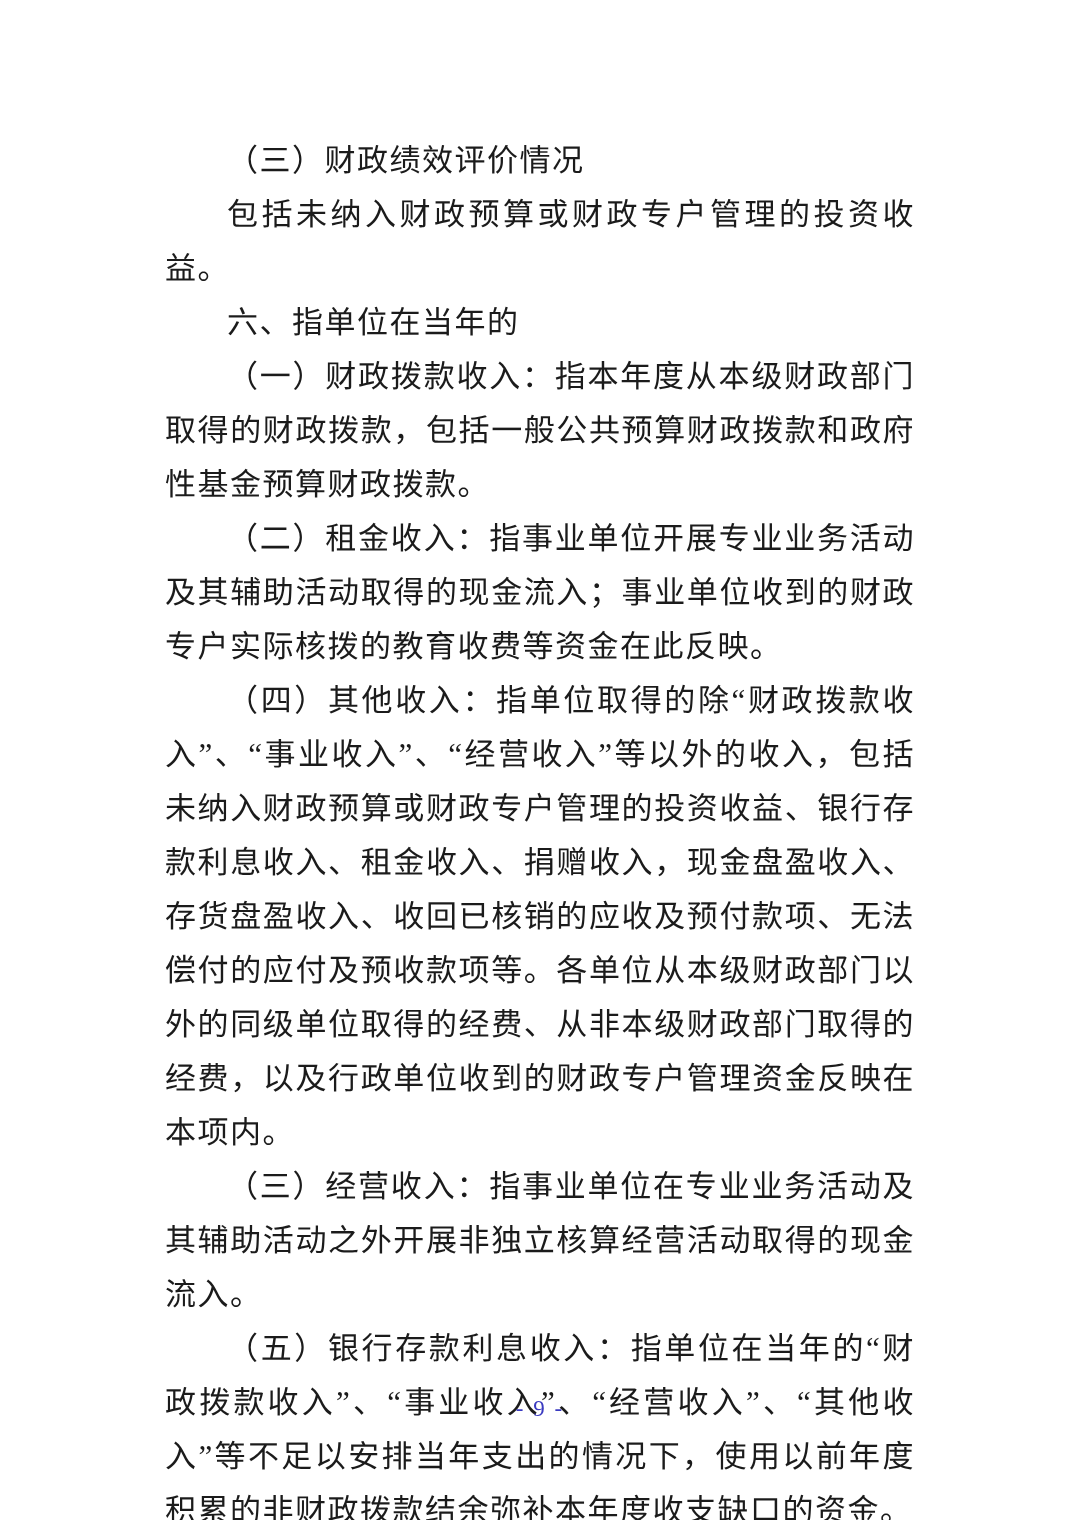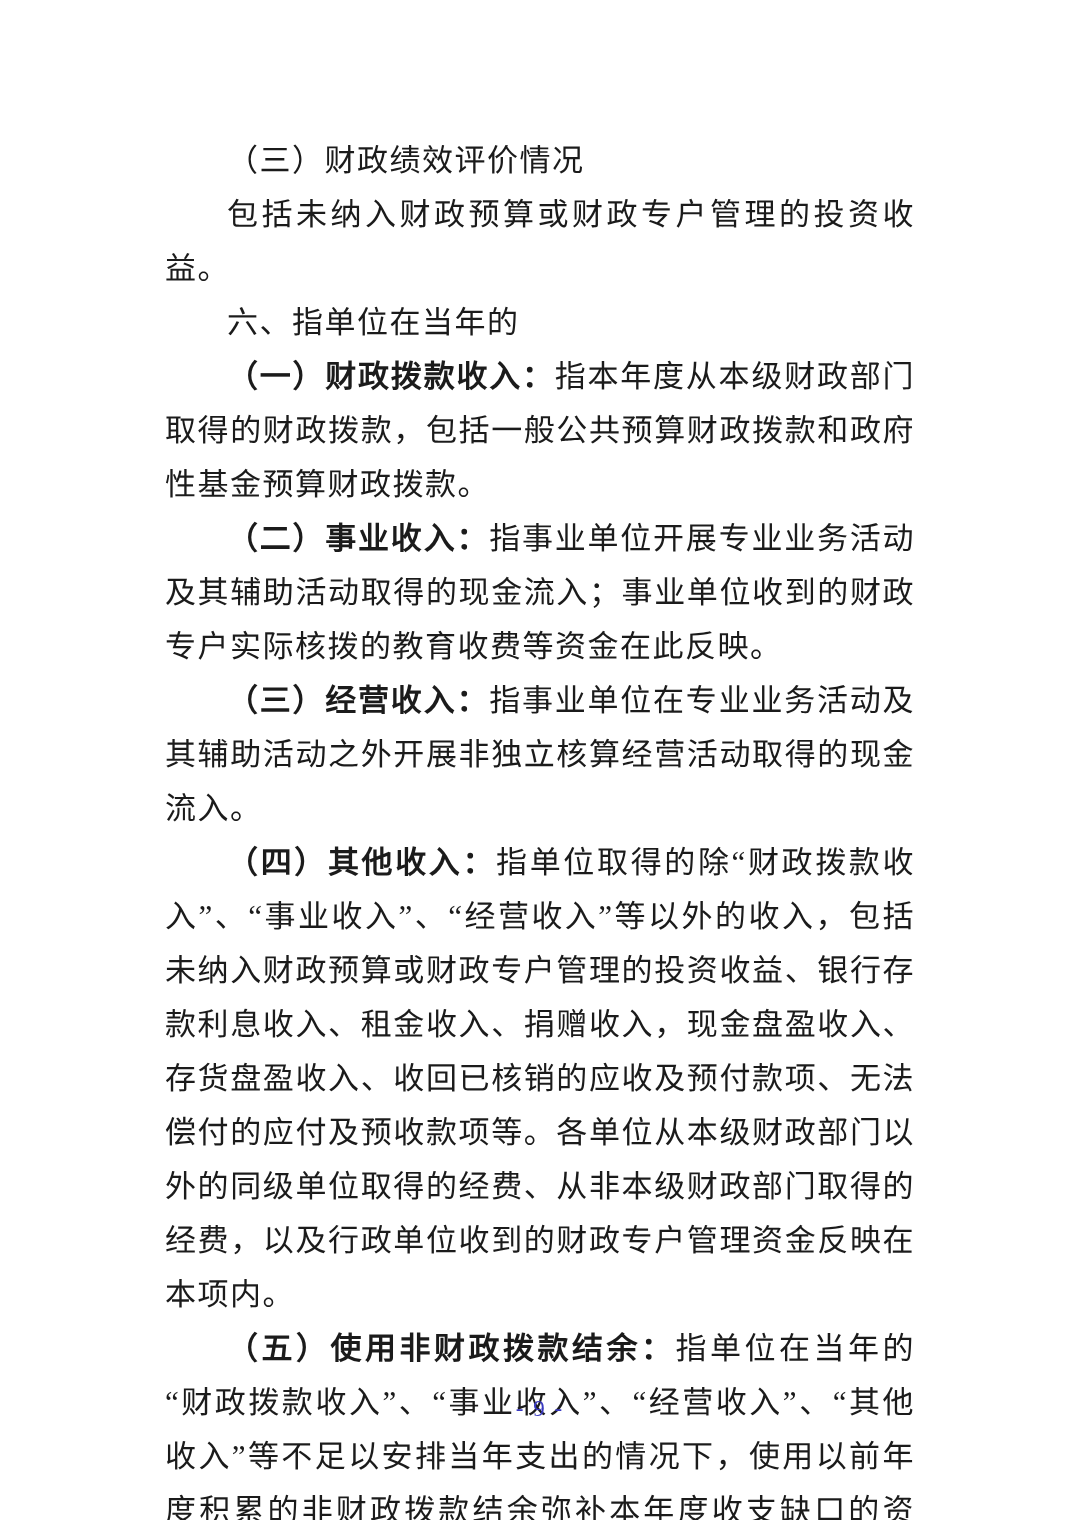--- a/index.html
+++ b/index.html
@@ -40,21 +40,21 @@
     font-weight: 600;
   }
   
   .hei-heading {
     font-family: "Liberation Sans", "DejaVu Sans", sans-serif;
     font-weight: 700;
     font-size: 32px;
   }
   
   .lead {
-    font-weight: 700;
+    font-weight: 400;
     margin-top: 29px;
   }
   .page-number {
     position: absolute;
     left: 165px;
     top: 1396px;
     width: 750px;
     text-align: center;
     font-size: 23px;
     letter-spacing: 2px;
@@ -69,24 +69,24 @@
   <main class="content">
 
     <p class="kai-heading">（三）财政绩效评价情况</p>
 
     <p><span>包括未纳入财政预算或财政专户管理的投资收益。</span></p>
 
     <h2 class="hei-heading">六、指单位在当年的</h2>
 
     <p><span class="lead">（一）财政拨款收入：</span><span>指本年度从本级财政部门取得的财政拨款，包括一般公共预算财政拨款和政府性基金预算财政拨款。</span></p>
 
-    <p><span class="lead">（二）事业收入：</span><span>指事业单位开展专业业务活动及其辅助活动取得的现金流入；事业单位收到的财政专户实际核拨的教育收费等资金在此反映。</span></p>
+    <p><span class="lead">（二）租金收入：</span><span>指事业单位开展专业业务活动及其辅助活动取得的现金流入；事业单位收到的财政专户实际核拨的教育收费等资金在此反映。</span></p>
+
+    <p><span class="lead">（四）其他收入：</span><span>指单位取得的除“财政拨款收入”、“事业收入”、“经营收入”等以外的收入，包括未纳入财政预算或财政专户管理的投资收益、银行存款利息收入、租金收入、捐赠收入，现金盘盈收入、存货盘盈收入、收回已核销的应收及预付款项、无法偿付的应付及预收款项等。各单位从本级财政部门以外的同级单位取得的经费、从非本级财政部门取得的经费，以及行政单位收到的财政专户管理资金反映在本项内。</span></p>
 
     <p><span class="lead">（三）经营收入：</span><span>指事业单位在专业业务活动及其辅助活动之外开展非独立核算经营活动取得的现金流入。</span></p>
 
-    <p><span class="lead">（四）其他收入：</span><span>指单位取得的除“财政拨款收入”、“事业收入”、“经营收入”等以外的收入，包括未纳入财政预算或财政专户管理的投资收益、银行存款利息收入、租金收入、捐赠收入，现金盘盈收入、存货盘盈收入、收回已核销的应收及预付款项、无法偿付的应付及预收款项等。各单位从本级财政部门以外的同级单位取得的经费、从非本级财政部门取得的经费，以及行政单位收到的财政专户管理资金反映在本项内。</span></p>
-
-    <p><span class="lead">（五）使用非财政拨款结余：</span><span>指单位在当年的“财政拨款收入”、“事业收入”、“经营收入”、“其他收入”等不足以安排当年支出的情况下，使用以前年度积累的非财政拨款结余弥补本年度收支缺口的资金。</span></p>
+    <p><span class="lead">（五）银行存款利息收入：</span><span>指单位在当年的“财政拨款收入”、“事业收入”、“经营收入”、“其他收入”等不足以安排当年支出的情况下，使用以前年度积累的非财政拨款结余弥补本年度收支缺口的资金。</span></p>
 
   </main>
 
   <footer class="page-number">- 9 -</footer>
 </div>
 
 </body></html>

